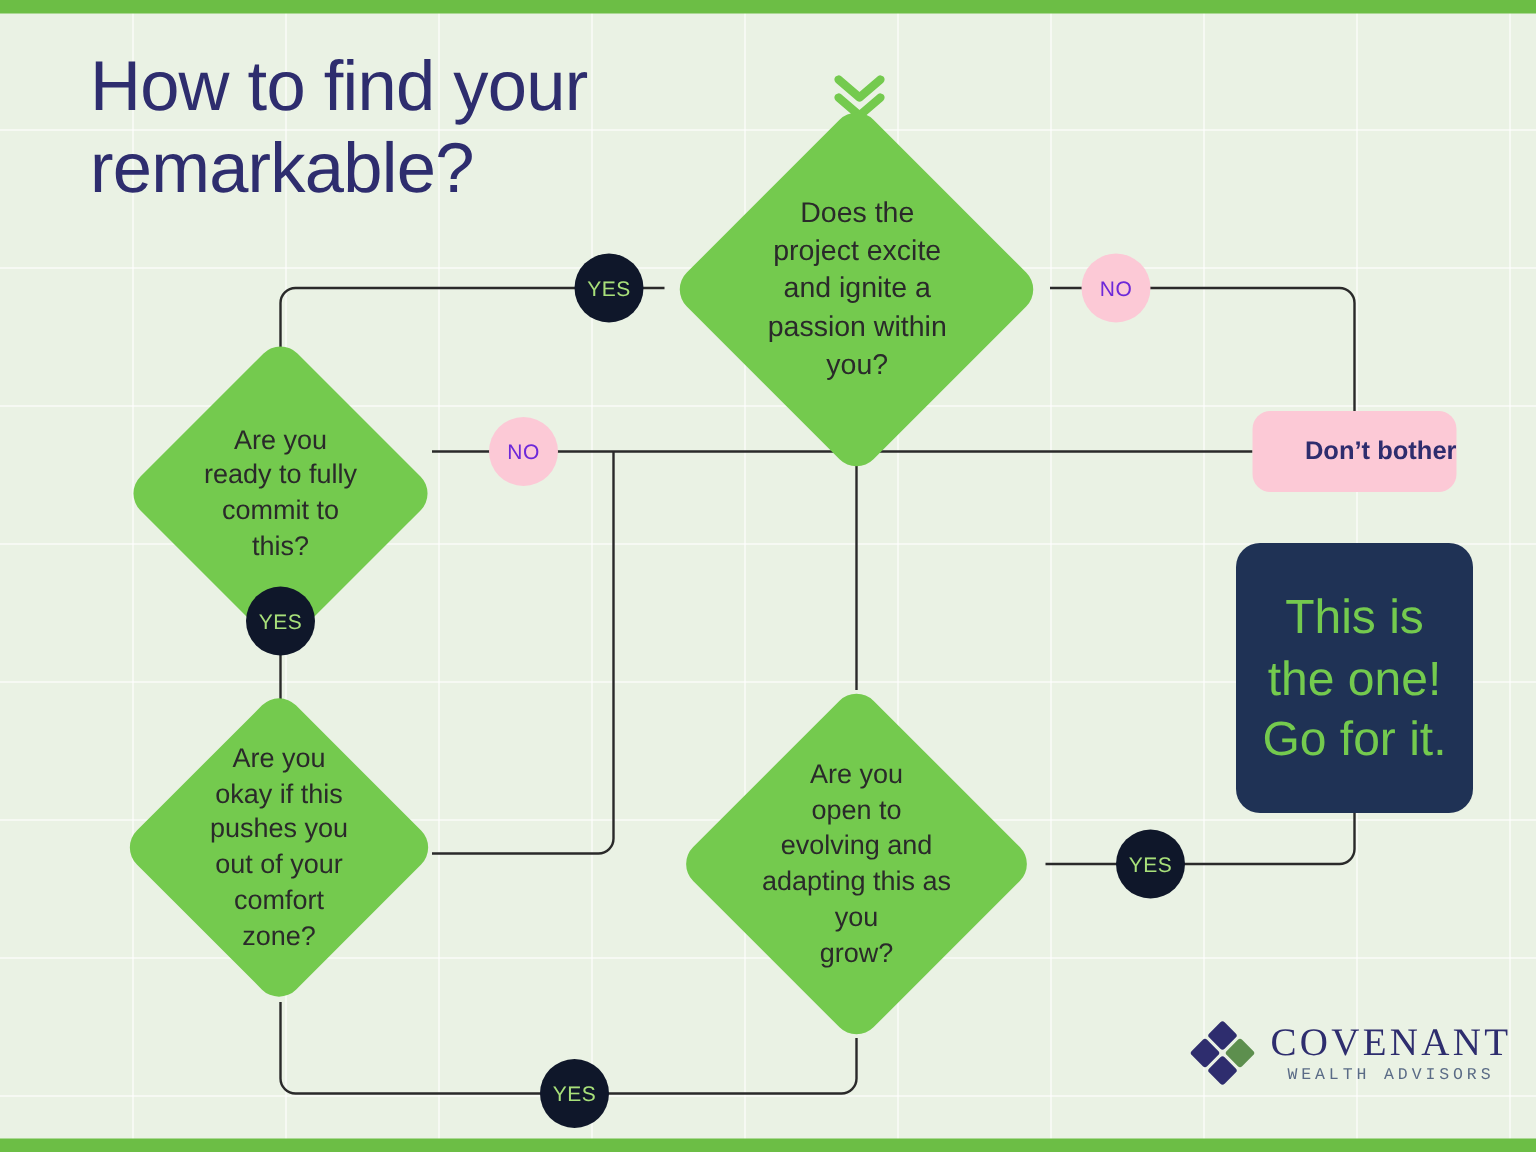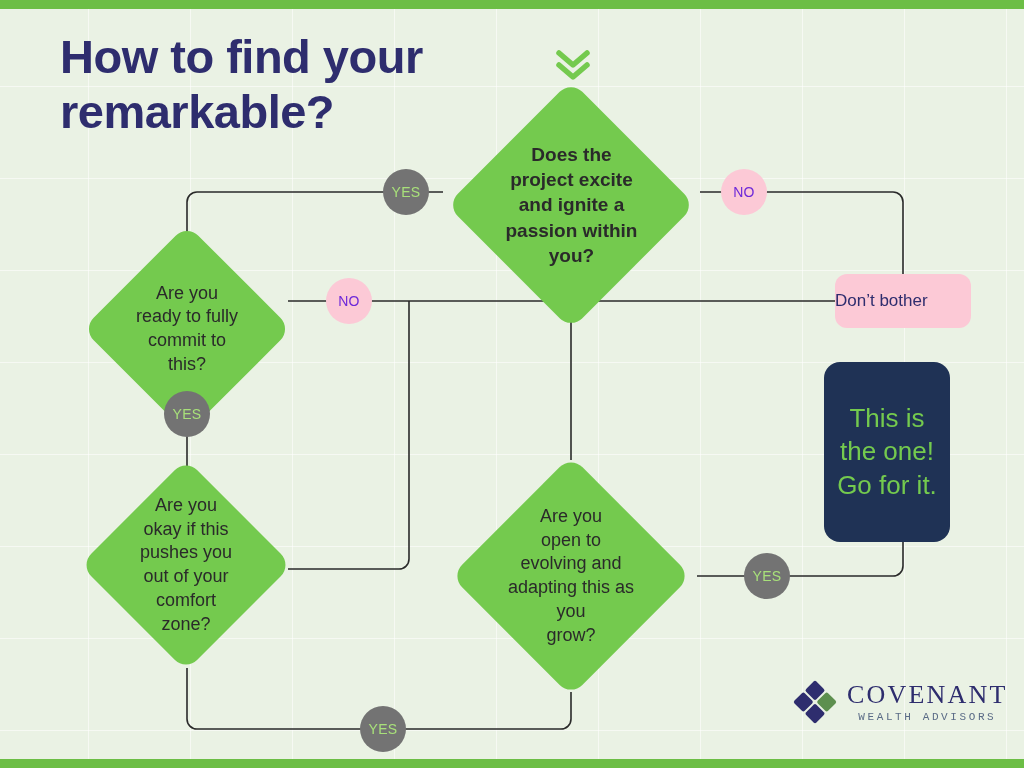--- a/index.html
+++ b/index.html
@@ -37,21 +37,21 @@
   #bottom-bar { top: 759px; height: 9px; }
 
   
   #title {
     position: absolute;
     left: 60px;
     top: 30px;
     width: 470px;
     color: #2e2d6e;
     font-size: 47px;
-    font-weight: bold;
+    font-weight: normal;
     line-height: 1.17;
     letter-spacing: -0.5px;
     white-space: pre-line;
   }
 
   
   #chevron {
     position: absolute;
     left: 553px;
     top: 44px;
@@ -96,57 +96,57 @@
   .badge {
     position: absolute;
     border-radius: 50%;
     display: flex;
     align-items: center;
     justify-content: center;
     font-size: 14px;
     letter-spacing: 0.3px;
   }
   .badge-yes {
-    background: #737373;
+    background: #0f172a;
     color: #a8e07a;
   }
   .badge-no {
     background: #fcc9d6;
     color: #6d28d9;
   }
 
   
   #dont-bother {
     position: absolute;
     left: 835px;
     top: 274px;
     width: 136px;
     height: 54px;
     background: #fcc9d6;
     border-radius: 12px;
     display: flex;
     align-items: center;
-    justify-content: flex-start;
+    justify-content: flex-end;
     color: #2e2d6e;
     font-size: 17px;
-    font-weight: normal;
+    font-weight: bold;
   }
   #this-is-the-one {
     position: absolute;
     left: 824px;
     top: 362px;
-    width: 126px;
+    width: 158px;
     height: 180px;
     background: #1f3255;
     border-radius: 16px;
     display: flex;
     align-items: center;
     justify-content: center;
     color: #74ca4e;
-    font-size: 26px;
+    font-size: 32px;
     line-height: 1.28;
     text-align: center;
     white-space: pre-line;
   }
 
   
   #logo {
     position: absolute;
     left: 793px;
     top: 677px;
@@ -212,21 +212,21 @@
       <path d="M 571 289 V 460"></path>
 
       <path d="M 288 569 H 399 A 10 10 0 0 0 409 559 V 301"></path>
 
       <path d="M 187 668 V 719 A 10 10 0 0 0 197 729 H 561 A 10 10 0 0 0 571 719 V 692"></path>
 
       <path d="M 697 576 H 893 A 10 10 0 0 0 903 566 V 542"></path>
     </g>
   </svg>
 
-  <div class="diamond" style="left:443px; top:109px; width:257px; height:192px;font-weight:bold;">
+  <div class="diamond" style="left:443px; top:97px; width:257px; height:192px;">
     <div class="dshape" style="width:176px;height:176px;left:40px;top:8px;"></div>
     <div class="dtext">Does the
 project excite
 and ignite a
 passion within
 you?</div>
   </div>
 
   <div class="diamond" style="left:82px; top:240px; width:210px; height:178px; font-size:18px;">
     <div class="dshape" style="width:148px;height:148px;left:31px;top:15px;"></div>

